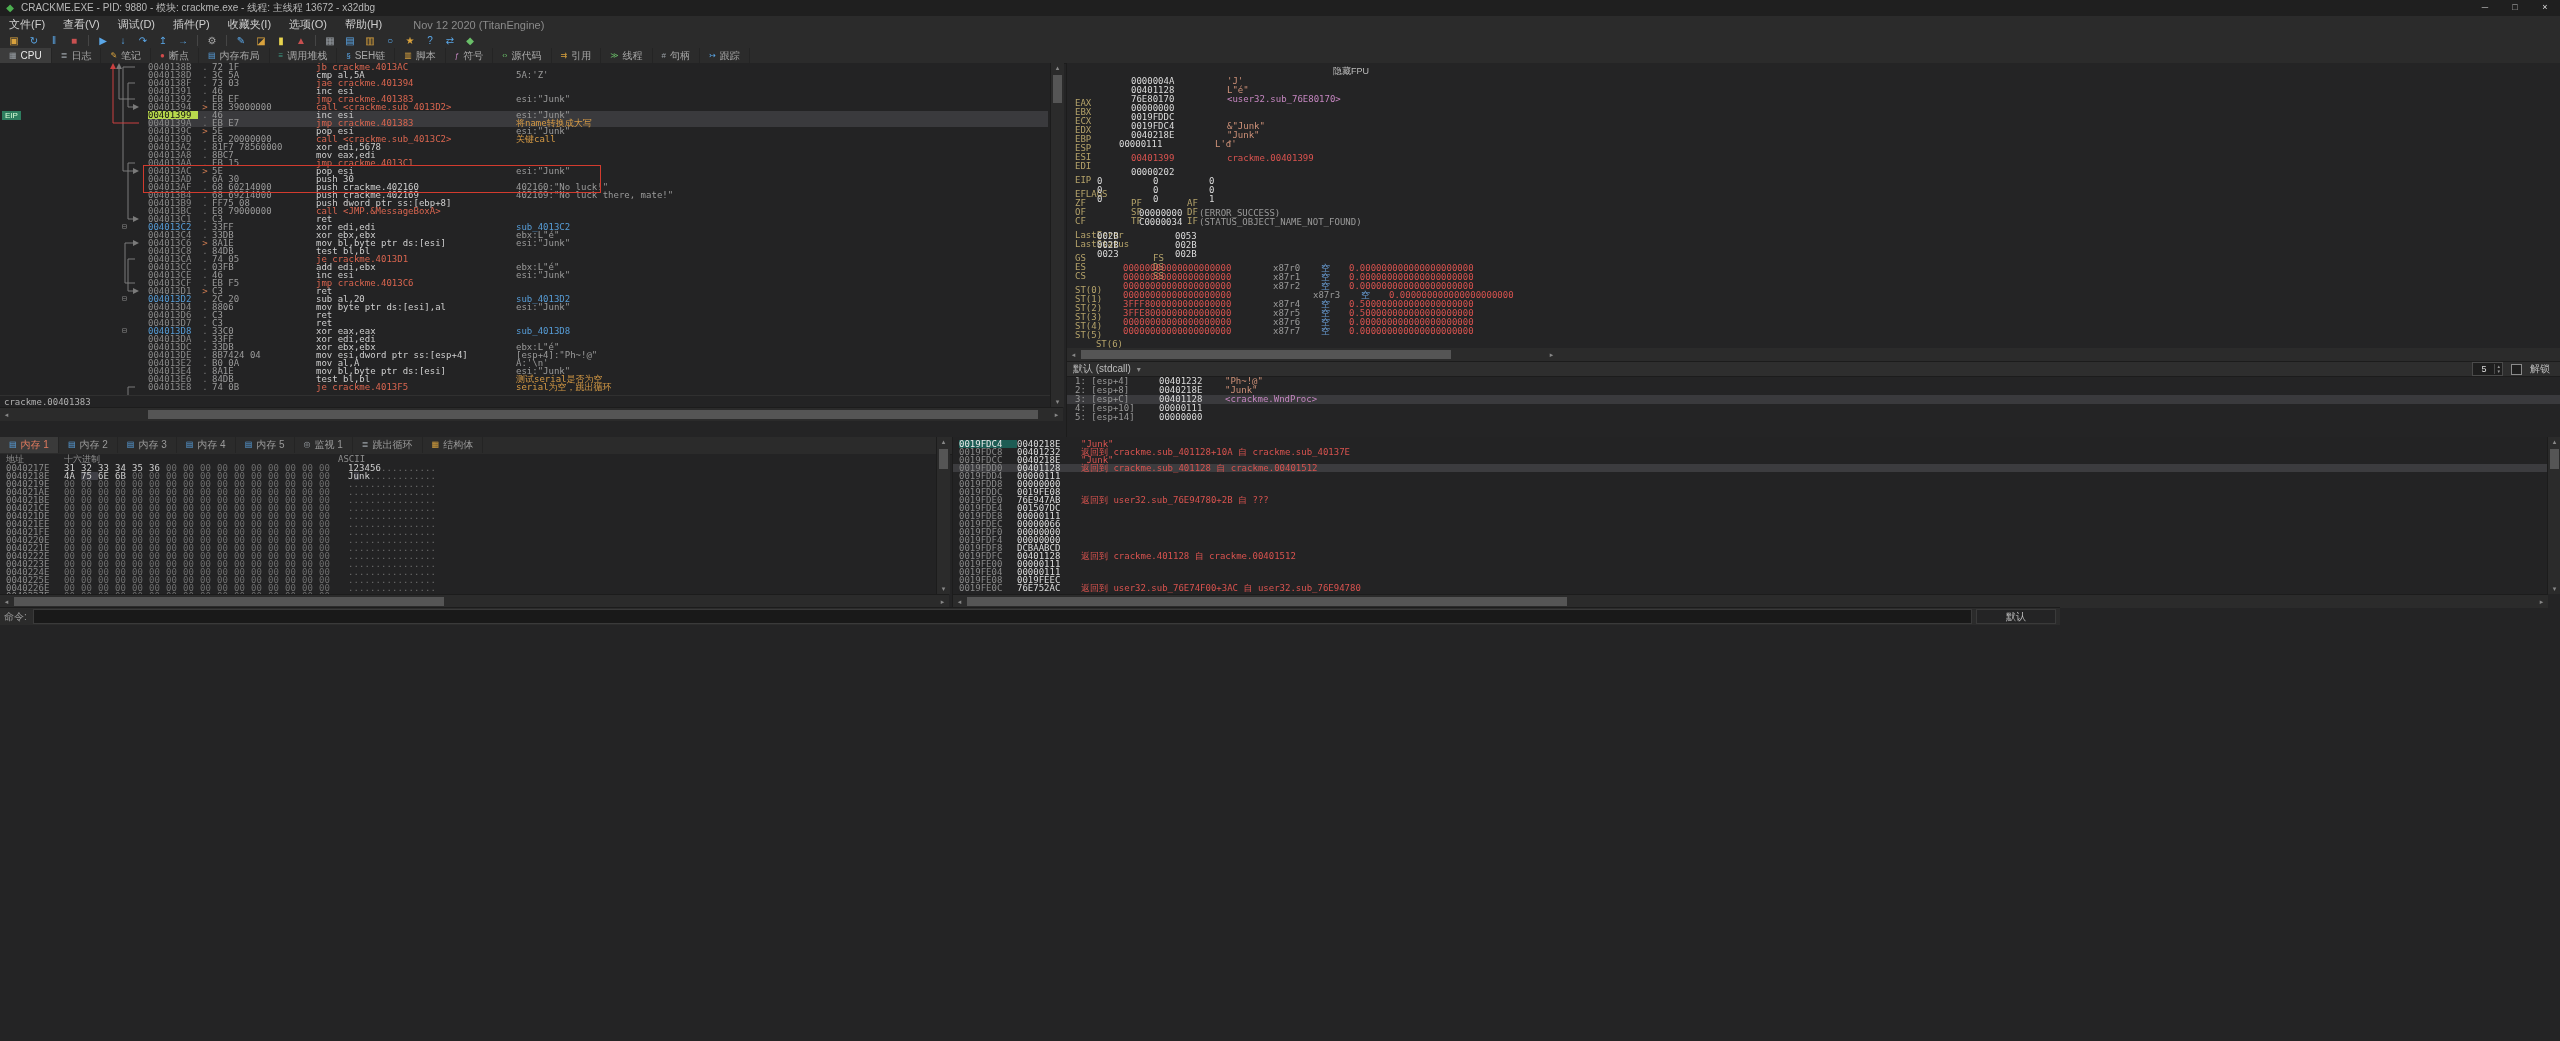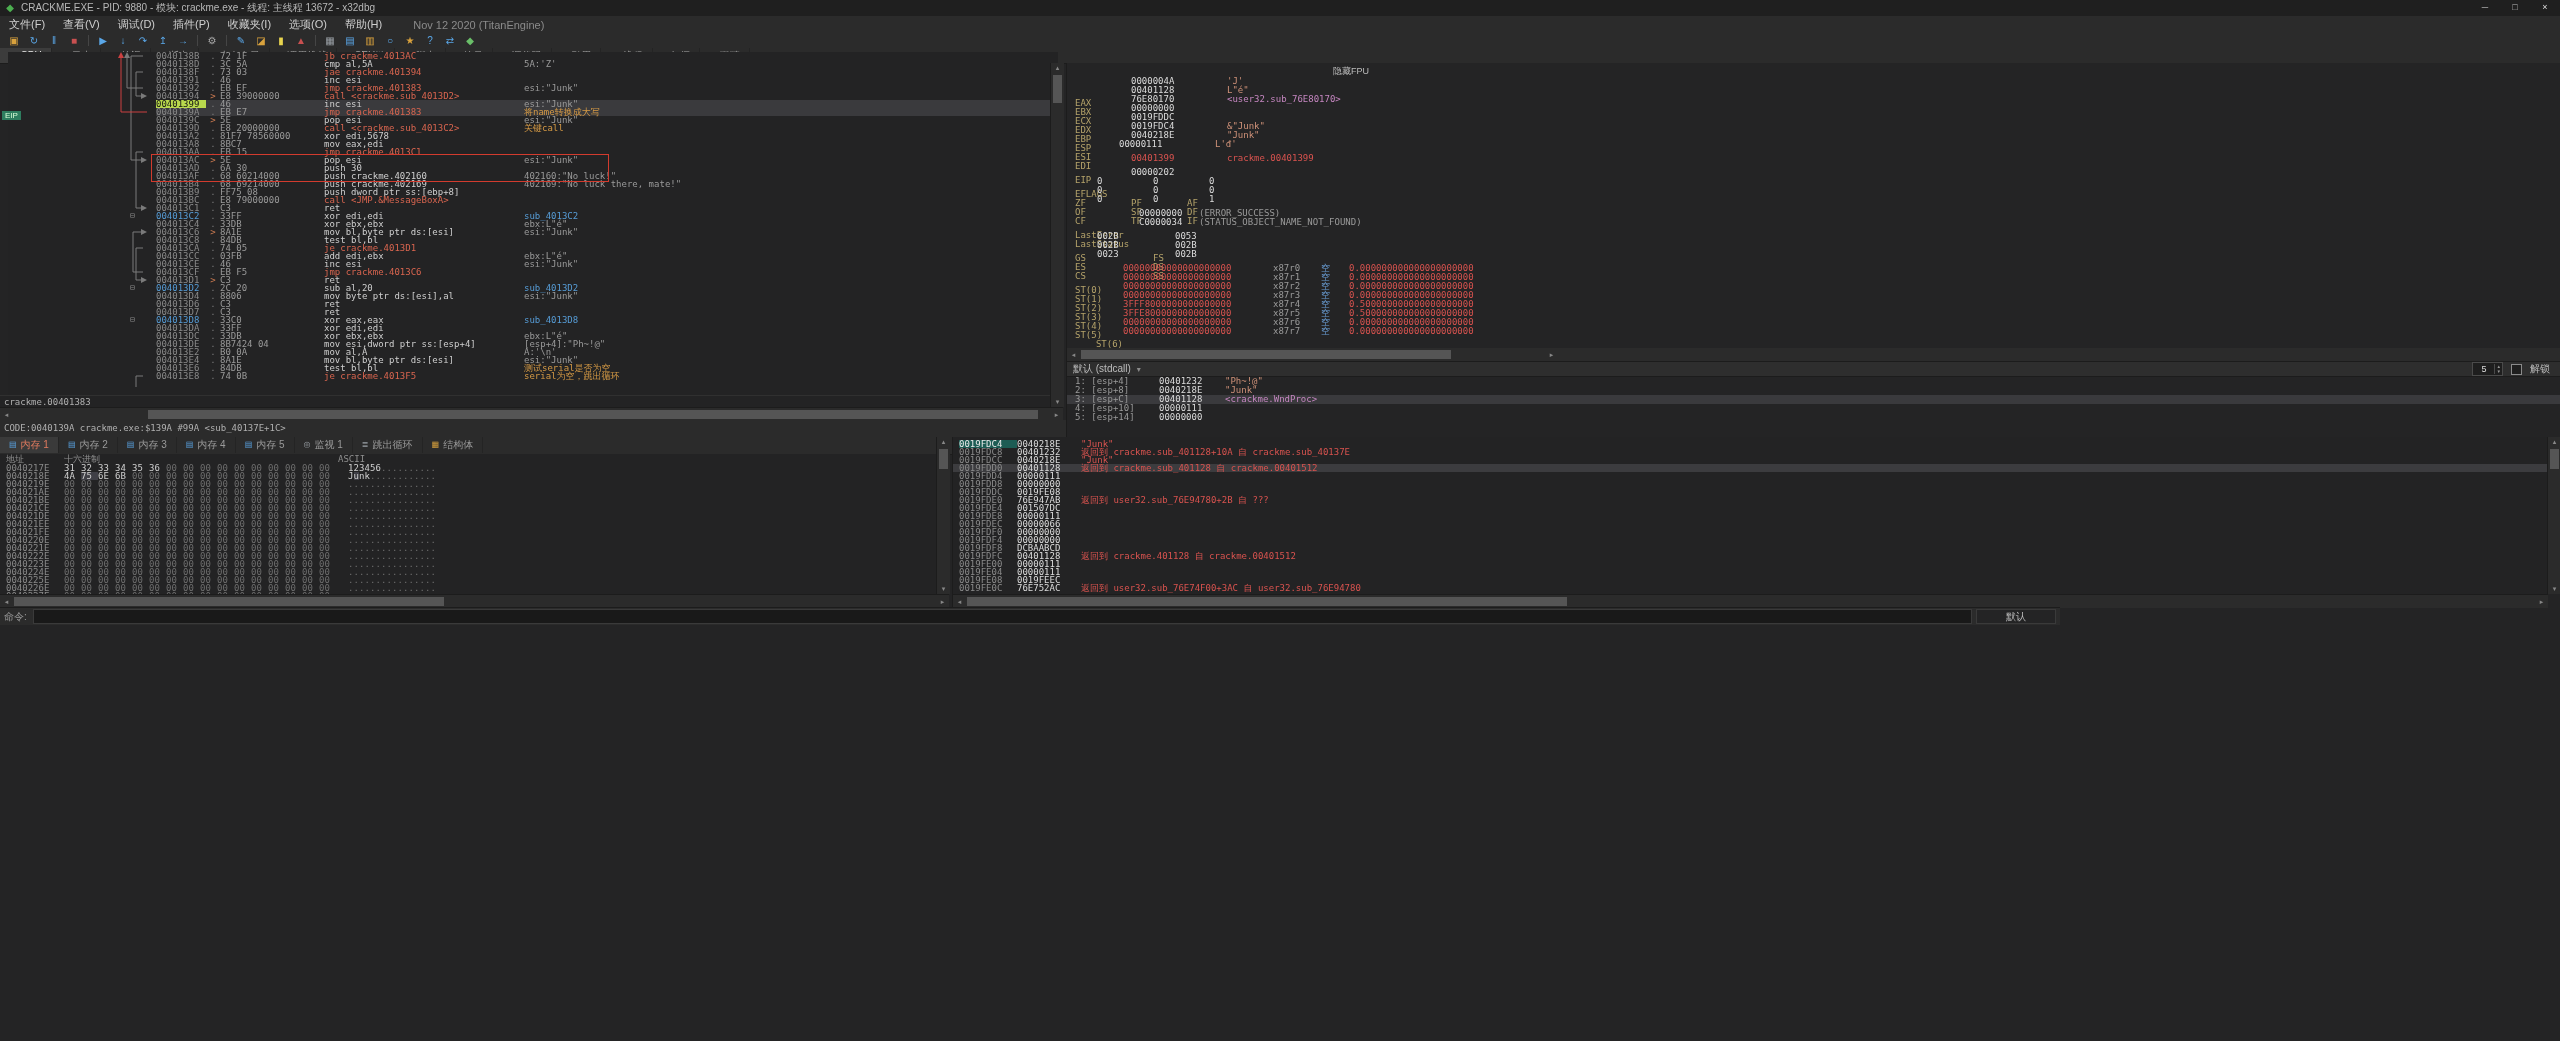--- a/index.html
+++ b/index.html
@@ -30,21 +30,21 @@
   .tb-sep{width:1px;height:11px;background:#454545;margin:0 4px;}
 
   
   .tabbar{position:absolute;left:0;top:47px;width:2560px;height:16px;background:#2b2b2b;
           display:flex;align-items:flex-end;border-bottom:1px solid #1c1c1c;font-size:10px;}
   .tab{height:15px;line-height:15px;padding:0 9px;display:flex;align-items:center;gap:4px;color:#a8a8a8;border-right:1px solid #242424;}
   .tab.active{background:#3c3c3c;color:#e8e8e8;}
   .tab .t-icon{font-size:8px;}
 
   
-  .disasm{position:absolute;left:0;top:52px;width:1050px;height:344px;background:#232324;overflow:hidden;margin-left:8px;}
+  .disasm{position:absolute;left:0;top:63px;width:1050px;height:344px;background:#232324;overflow:hidden;}
   #disasm-rows{position:absolute;left:148px;top:0;width:900px;}
   .d-row{position:relative;display:flex;height:8px;line-height:8px;font-size:9px;white-space:pre;}
   .d-row.eip,.d-row.sel{background:#3a3a3d;}
   .d-addr{width:50px;color:#8a8a8a;}
   .d-addr.sub-addr{color:#569cd6;}
   .d-addr.eip-addr{background:#b9d94d;color:#141414;}
   .d-mark{width:14px;text-align:center;color:#7a7a7a;}
   .d-mark.tgt{color:#cc7a50;}
   .d-bytes{width:104px;color:#9a9a9a;}
   .d-instr{width:200px;color:#cfcfcf;}
@@ -369,21 +369,20 @@
     <div class="arr" style="top:0;">▴</div>
     <div class="thumb" style="left:2px;top:12px;width:9px;height:28px;"></div>
     <div class="arr" style="bottom:0;">▾</div>
   </div>
 
   <div class="sb sb-h" style="left:0;top:407px;width:1063px;height:13px;border-top:1px solid #1c1c1c;">
     <div class="arr" style="left:0;">◂</div>
     <div class="thumb" style="left:148px;top:2px;width:890px;height:9px;"></div>
     <div class="arr" style="right:0;">▸</div>
   </div>
-  <div class="d-status mono">CODE:0040139A crackme.exe:$139A #99A &lt;sub_40137E+1C&gt;</div>
 
   <div class="registers mono">
     <div id="registers-body">
         <div class="fpu-hdr">隐藏FPU</div>
         <div class="r-line"><span class="seg c-gold" style="width: 56px;">EAX</span><span class="seg c-white" style="width: 96px;">0000004A</span><span class="seg c-str">'J'</span></div>
         <div class="r-line"><span class="seg c-gold" style="width: 56px;">EBX</span><span class="seg c-white" style="width: 96px;">00401128</span><span class="seg c-str">L"é"</span></div>
         <div class="r-line"><span class="seg c-gold" style="width: 56px;">ECX</span><span class="seg c-white" style="width: 96px;">76E80170</span><span class="seg c-pink">&lt;user32.sub_76E80170&gt;</span></div>
         <div class="r-line"><span class="seg c-gold" style="width: 56px;">EDX</span><span class="seg c-white" style="width: 96px;">00000000</span></div>
         <div class="r-line"><span class="seg c-gold" style="width: 56px;">EBP</span><span class="seg c-white" style="width: 96px;">0019FDDC</span></div>
         <div class="r-line"><span class="seg c-gold" style="width: 56px;">ESP</span><span class="seg c-white" style="width: 96px;">0019FDC4</span><span class="seg c-str">&amp;"Junk"</span></div>
@@ -400,21 +399,21 @@
         <div class="r-line"><span class="seg c-gold" style="width: 64px;">LastError</span><span class="seg c-white" style="width: 60px;">00000000</span><span class="seg c-gray">(ERROR_SUCCESS)</span></div>
         <div class="r-line"><span class="seg c-gold" style="width: 64px;">LastStatus</span><span class="seg c-white" style="width: 60px;">C0000034</span><span class="seg c-gray">(STATUS_OBJECT_NAME_NOT_FOUND)</span></div>
         <div class="r-gap"></div>
         <div class="r-line"><span class="seg c-gold" style="width: 22px;">GS</span><span class="seg c-white" style="width: 56px;">002B</span><span class="seg c-gold" style="width: 22px;">FS</span><span class="seg c-white" style="width: 56px;">0053</span></div>
         <div class="r-line"><span class="seg c-gold" style="width: 22px;">ES</span><span class="seg c-white" style="width: 56px;">002B</span><span class="seg c-gold" style="width: 22px;">DS</span><span class="seg c-white" style="width: 56px;">002B</span></div>
         <div class="r-line"><span class="seg c-gold" style="width: 22px;">CS</span><span class="seg c-white" style="width: 56px;">0023</span><span class="seg c-gold" style="width: 22px;">SS</span><span class="seg c-white" style="width: 56px;">002B</span></div>
         <div class="r-gap"></div>
         <div class="r-line"><span class="seg c-gold" style="width: 48px;">ST(0)</span><span class="seg c-red" style="width: 150px;">00000000000000000000</span><span class="seg c-gray" style="width: 48px;">x87r0</span><span class="seg c-blue" style="width: 28px;">空</span><span class="seg c-red">0.000000000000000000000</span></div>
         <div class="r-line"><span class="seg c-gold" style="width: 48px;">ST(1)</span><span class="seg c-red" style="width: 150px;">00000000000000000000</span><span class="seg c-gray" style="width: 48px;">x87r1</span><span class="seg c-blue" style="width: 28px;">空</span><span class="seg c-red">0.000000000000000000000</span></div>
         <div class="r-line"><span class="seg c-gold" style="width: 48px;">ST(2)</span><span class="seg c-red" style="width: 150px;">00000000000000000000</span><span class="seg c-gray" style="width: 48px;">x87r2</span><span class="seg c-blue" style="width: 28px;">空</span><span class="seg c-red">0.000000000000000000000</span></div>
-        <div class="r-line"><span class="seg c-gold" style="width: 48px;">ST(3)</span><span class="seg c-red" style="width: 150px;">00000000000000000000</span><span class="seg c-gray" style="width: 48px;">x87r3</span><span class="seg c-blue" style="width: 28px;">空</span><span class="seg c-red">0.000000000000000000000</span></div>
+        <div class="r-line"><span class="seg c-gold" style="width: 48px;">ST(3)</span><span class="seg c-red" style="width: 150px;">00000000000000000000</span><span class="seg c-gray" style="width: 48px; margin-left: 40px;">x87r3</span><span class="seg c-blue" style="width: 28px;">空</span><span class="seg c-red">0.000000000000000000000</span></div>
         <div class="r-line"><span class="seg c-gold" style="width: 48px;">ST(4)</span><span class="seg c-red" style="width: 150px;">3FFF8000000000000000</span><span class="seg c-gray" style="width: 48px;">x87r4</span><span class="seg c-blue" style="width: 28px;">空</span><span class="seg c-red">0.500000000000000000000</span></div>
         <div class="r-line"><span class="seg c-gold" style="width: 48px;">ST(5)</span><span class="seg c-red" style="width: 150px;">3FFE8000000000000000</span><span class="seg c-gray" style="width: 48px;">x87r5</span><span class="seg c-blue" style="width: 28px;">空</span><span class="seg c-red">0.500000000000000000000</span></div>
         <div class="r-line"><span class="seg c-gold" style="width: 48px; text-align: right;">ST(6)</span><span class="seg c-red" style="width: 150px;">00000000000000000000</span><span class="seg c-gray" style="width: 48px;">x87r6</span><span class="seg c-blue" style="width: 28px;">空</span><span class="seg c-red">0.000000000000000000000</span></div>
         <div class="r-line"><span class="seg c-gold" style="width: 48px;">ST(7)</span><span class="seg c-red" style="width: 150px;">00000000000000000000</span><span class="seg c-gray" style="width: 48px;">x87r7</span><span class="seg c-blue" style="width: 28px;">空</span><span class="seg c-red">0.000000000000000000000</span></div>
       </div>
   </div>
 
   <div class="sb sb-h" style="left:1066px;top:348px;width:1494px;height:13px;border-left:1px solid #1c1c1c;">
     <div class="arr" style="left:0;">◂</div>
     <div class="thumb" style="left:14px;top:2px;width:370px;height:9px;"></div>

